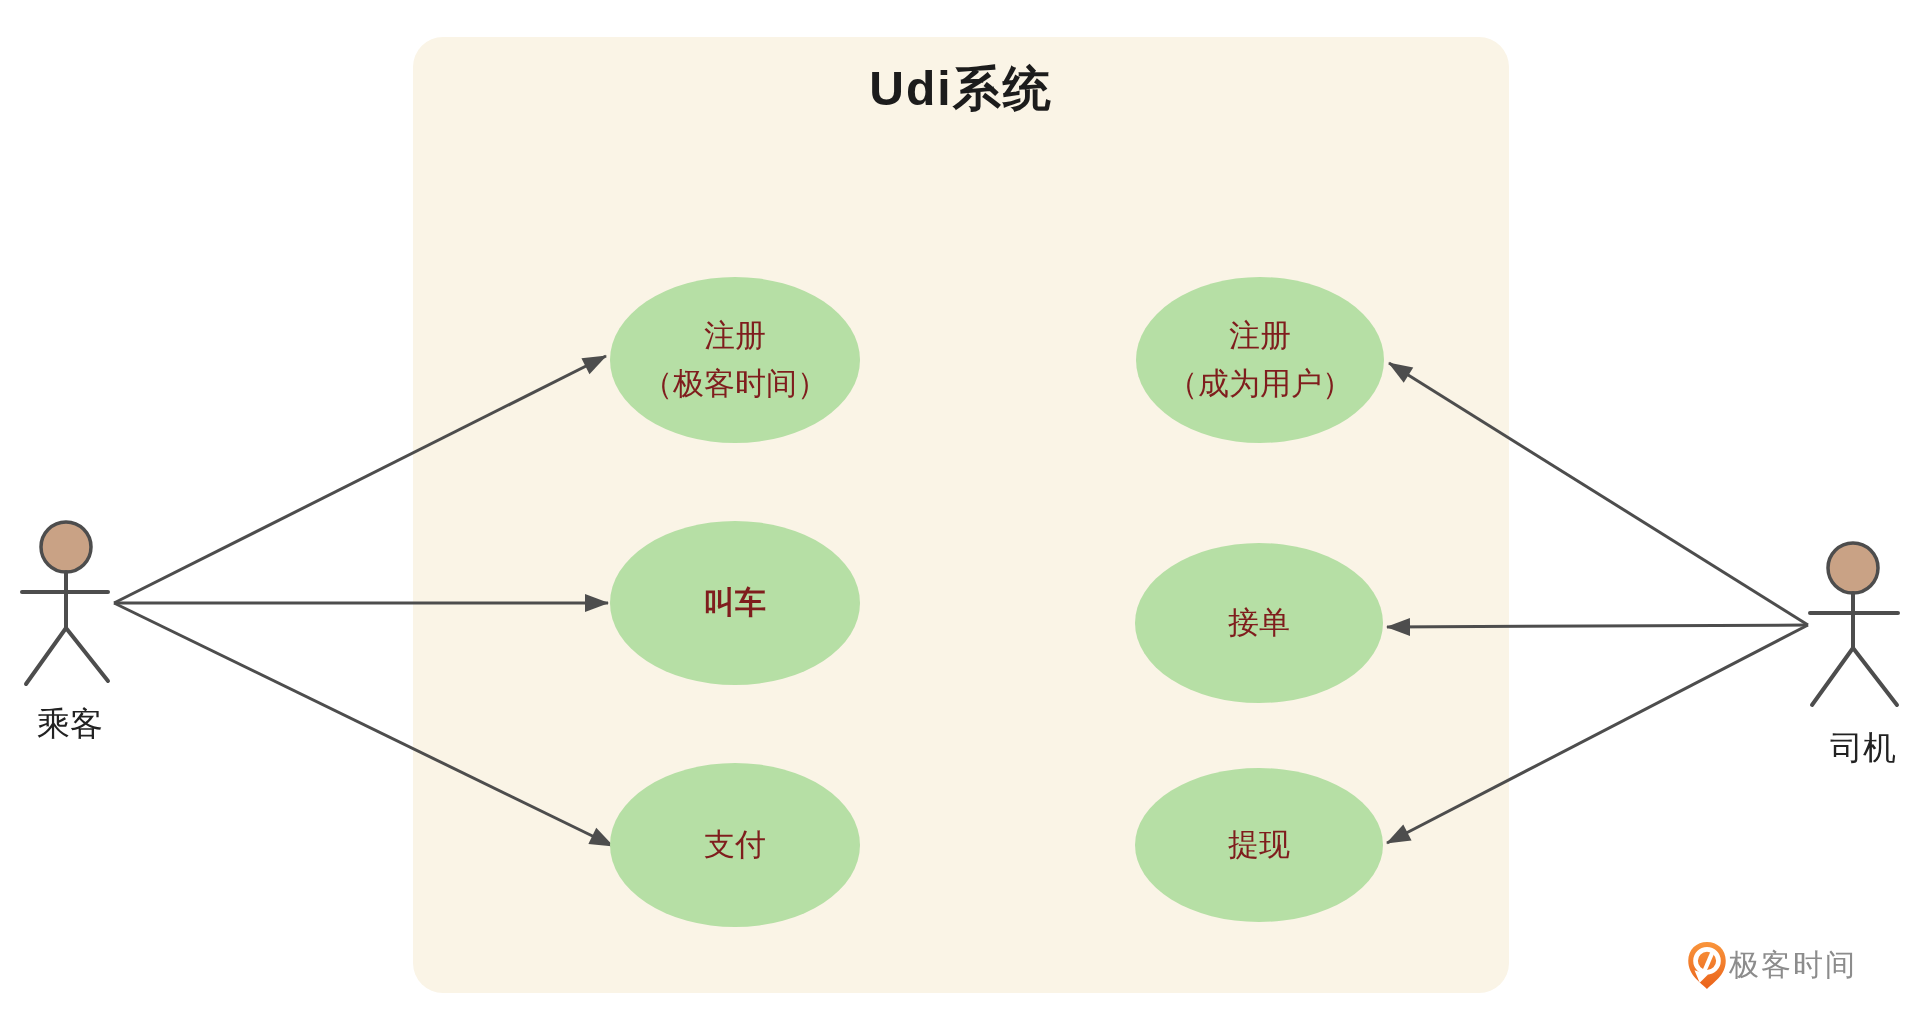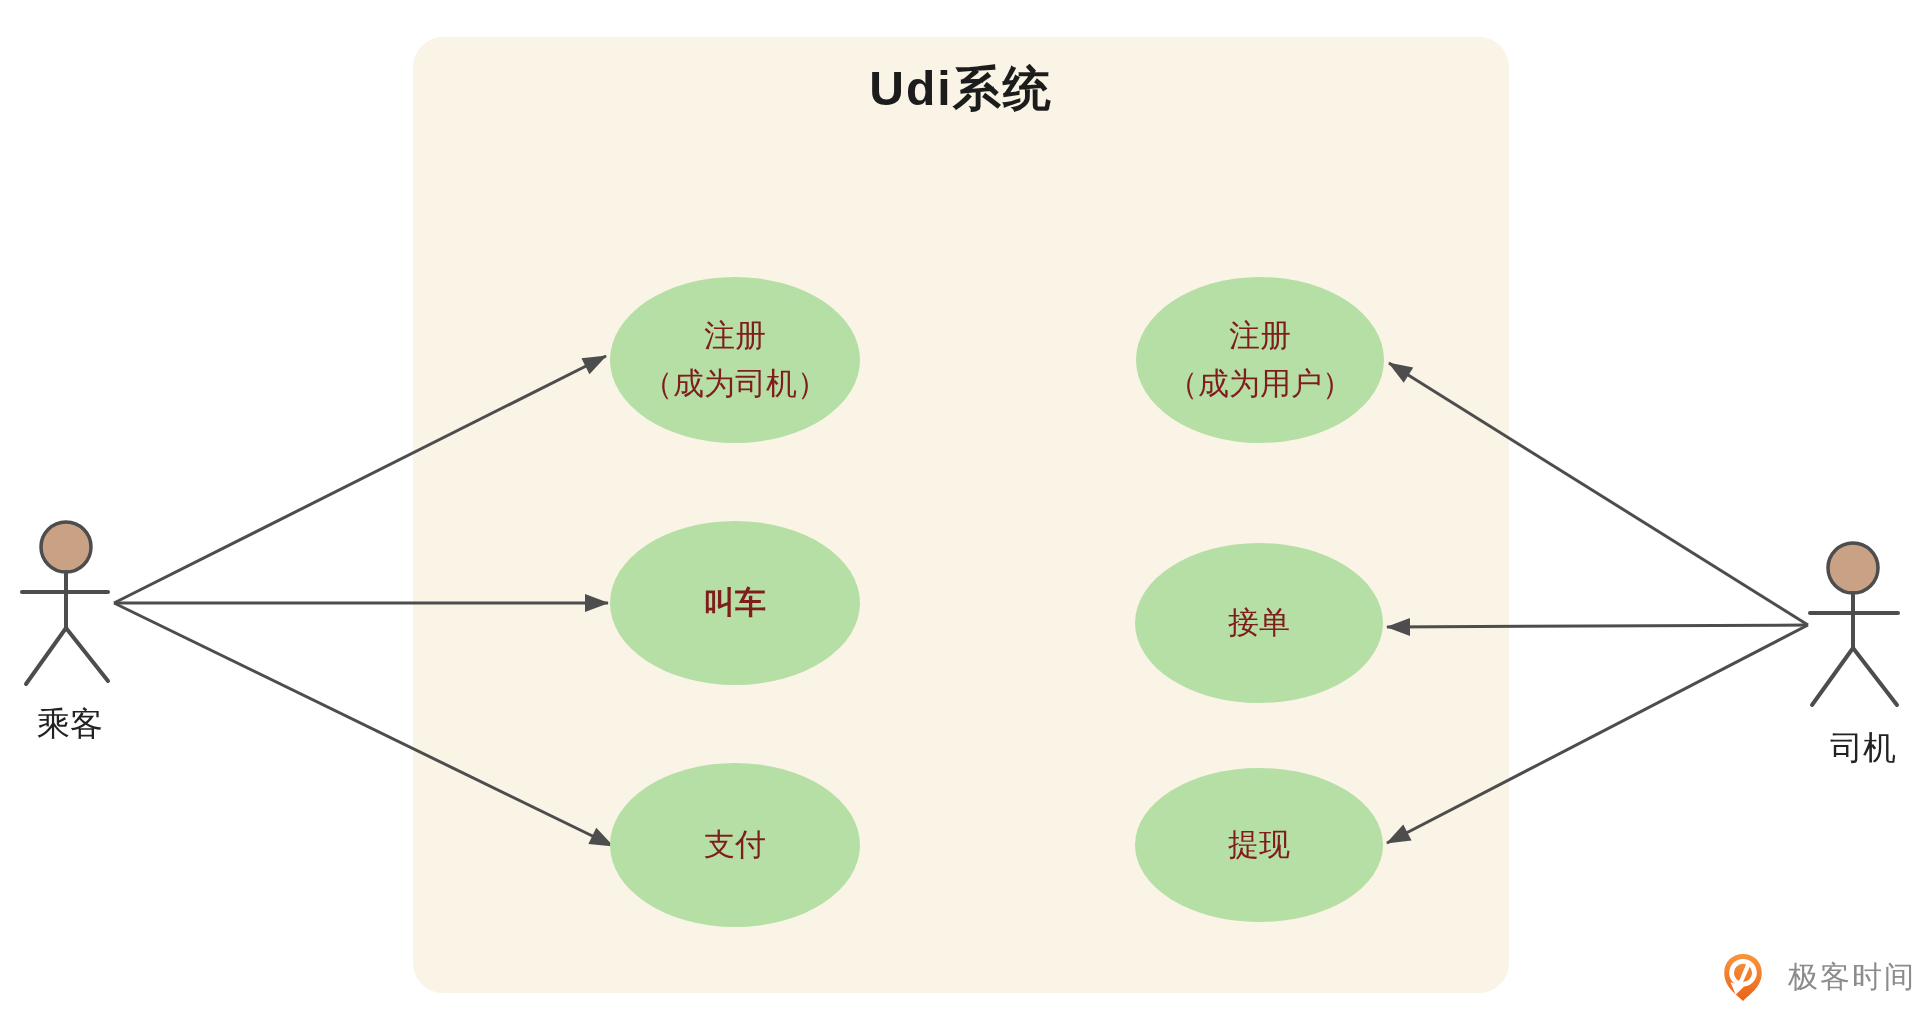--- a/index.html
+++ b/index.html
@@ -57,25 +57,24 @@
   }
   .actor-label.passenger { left: 0px;    top: 702px; }
   .actor-label.driver    { left: 1793px; top: 726px; }
   .overlay-svg {
     position: absolute;
     left: 0; top: 0;
     width: 1920px; height: 1031px;
   }
   .watermark {
     position: absolute;
-    left: 1722px; top: 940px;
+    left: 1686px; top: 940px;
     display: flex;
     align-items: center;
-    gap: 24px;
-    margin-top: 12px;
+    gap: 1px;
   }
   .watermark-text {
     font-size: 30px;
     font-weight: 500;
     color: #8c8c8c;
     letter-spacing: 2px;
   }
 </style>
 </head>
 <body>
@@ -121,21 +120,21 @@
       <circle cx="1853" cy="568" r="25" fill="#c9a285" stroke-width="3.5"></circle>
       <line x1="1853" y1="593" x2="1853" y2="648"></line>
       <line x1="1810" y1="613" x2="1898" y2="613"></line>
       <line x1="1853" y1="648" x2="1812" y2="705"></line>
       <line x1="1853" y1="648" x2="1897" y2="705"></line>
     </g>
   </svg>
 
   <div class="usecase uc-l1">
     <span>注册</span>
-    <span>（成为司机）</span>
+    <span>（极客时间）</span>
   </div>
   <div class="usecase uc-l2">
     <span>叫车</span>
     <span></span>
   </div>
   <div class="usecase uc-l3">
     <span>支付</span>
     <span></span>
   </div>
 

